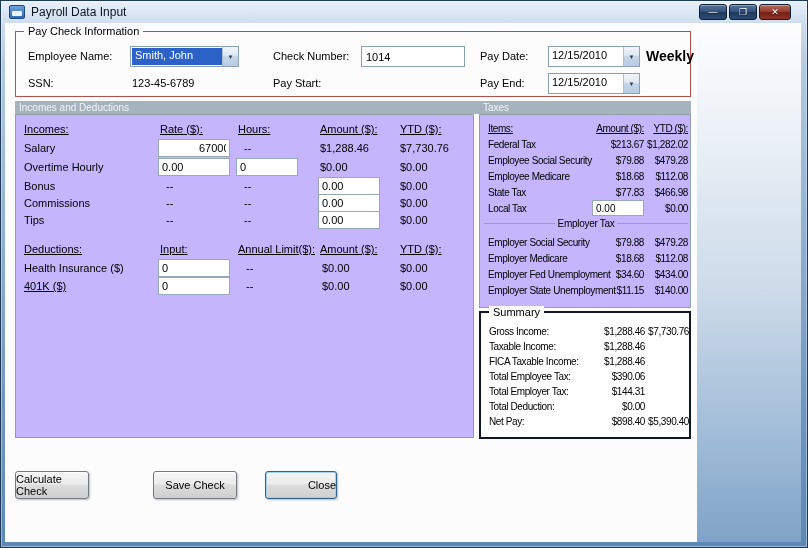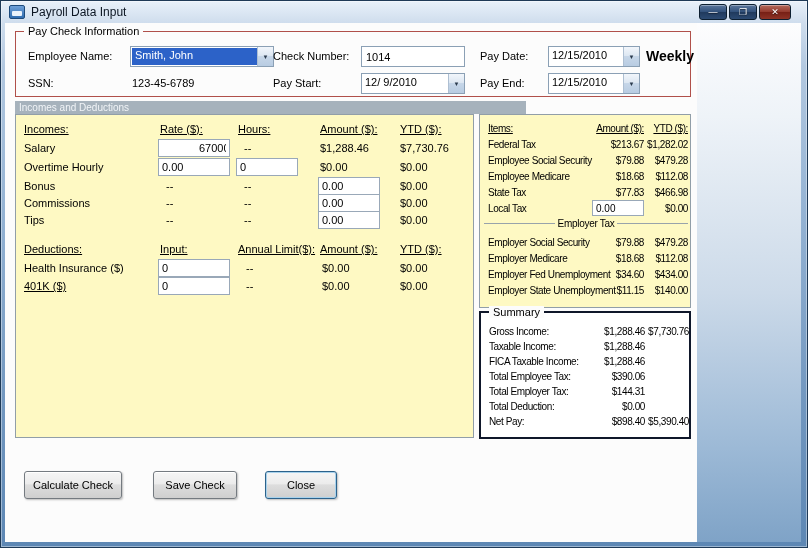--- a/index.html
+++ b/index.html
@@ -48,42 +48,42 @@
   .combo .carr{ width:16px; display:flex; align-items:center; justify-content:center;
     font-size:6px; color:#2b3b4d; border-left:1px solid #aebfd2;
     background:linear-gradient(180deg,#f2f6fb 0%,#dde7f2 45%,#c6d6e8 50%,#b8cce2 100%); }
 
   .tbox{ position:absolute; border:1px solid #8ba0b5; background:#fff; height:21px;
     font:11px "Liberation Sans",sans-serif; padding:2px 4px; outline:none; }
 
   .secbar{ position:absolute; height:13px; background:#a6b2bc; color:#f1f4f7;
     font-size:10px; line-height:13px; padding-left:4px; white-space:nowrap; }
 
-  .panel{ position:absolute; background:#fef9c3; border:1px solid #919ea8; }
+  .panel{ position:absolute; background:#c4b5fd; border:1px solid #919ea8; }
 
   .c{ position:absolute; font-size:11px; white-space:nowrap; color:#000; }
   .t{ font-size:10px; letter-spacing:-0.4px; }
   .num{ text-align:right; }
   .u{ text-decoration:underline; }
 
   .inp{ position:absolute; border:1px solid #99a8b8; background:#fff; height:18px;
     font:11px "Liberation Sans",sans-serif; padding:1px 3px; outline:none; }
   .inp.small{ height:16px; font-size:10px; }
 
   .sec-divider{ position:absolute; display:flex; align-items:center; gap:3px; }
   .sec-divider .dl{ flex:1; height:1px; background:#98a3ab; }
   .sec-divider .dt{ font-size:10px; letter-spacing:-0.3px; white-space:nowrap; }
 
   .btn{ position:absolute; height:28px; border:1px solid #747a80; border-radius:3px;
     display:flex; align-items:center; justify-content:center;
     font:11px "Liberation Sans",sans-serif; color:#000; cursor:default;
     background:linear-gradient(180deg,#f5f5f5 0%,#ececec 45%,#dddddd 50%,#cfcfcf 100%);
     box-shadow:1px 1px 2px rgba(0,0,0,.25), inset 0 1px 0 #fff; }
   .btn.default{ border:1px solid #2c628b;
-    box-shadow:1px 1px 2px rgba(0,0,0,.25), inset 0 0 0 1px #a8d2ec, inset 0 1px 0 #fff; }
+    box-shadow:1px 1px 2px rgba(0,0,0,.25), inset 0 0 0 1px #a8d2ec, inset 0 1px 0 #fff;justify-content:flex-end; }
 </style>
 </head>
 <body>
 
 <div class="window">
 
   <div class="titlebar">
     <div class="app-icon"></div>
     <div class="wtitle">Payroll Data Input</div>
     <div class="caps">
@@ -99,53 +99,50 @@
     </div>
   </div>
 
   <div class="client">
     <div class="content">
 
       <div class="groupbox red" style="left:10px;top:8px;width:676px;height:66px">
         <span class="gb-cap">Pay Check Information</span>
 
         <span class="lbl" style="left:12px;top:18px">Employee Name:</span>
-        <div class="combo sel" style="left:114px;top:14px;width:144px">
+        <div class="combo sel" style="left:114px;top:14px;width:109px">
           <span class="cval">Smith, John</span>
           <span class="carr">▼</span>
         </div>
 
         <span class="lbl" style="left:257px;top:18px">Check Number:</span>
         <input class="tbox" style="left: 345px; top: 14px; width: 104px;" value="1014">
 
         <span class="lbl" style="left:464px;top:18px">Pay Date:</span>
         <div class="combo" style="left:532px;top:14px;width:92px">
           <span class="cval">12/15/2010</span>
           <span class="carr">▼</span>
         </div>
 
         <span class="lbl bold" style="left:630px;top:16px;font-size:14px">Weekly</span>
 
         <span class="lbl" style="left:12px;top:45px">SSN:</span>
         <span class="lbl" style="left:116px;top:45px">123-45-6789</span>
 
         <span class="lbl" style="left:257px;top:45px">Pay Start:</span>
-        <div class="combo" style="left:345px;top:41px;width:104px">
-          <span class="cval">12/ 9/2010</span>
-          <span class="carr">▼</span>
-        </div>
 
         <span class="lbl" style="left:464px;top:45px">Pay End:</span>
         <div class="combo" style="left:532px;top:41px;width:92px">
           <span class="cval">12/15/2010</span>
           <span class="carr">▼</span>
         </div>
       </div>
 
       <div class="secbar" style="left:10px;top:78px;width:511px">Incomes and Deductions</div>
+      <div class="secbar" style="left:474px;top:78px;width:212px">Taxes</div>
 
       <div class="panel" style="left:10px;top:91px;width:459px;height:324px">
 
         <span class="c u" style="left:8px;top:8px">Incomes:</span>
         <span class="c u" style="left:144px;top:8px">Rate ($):</span>
         <span class="c u" style="left:222px;top:8px">Hours:</span>
         <span class="c u" style="left:304px;top:8px">Amount ($):</span>
         <span class="c u" style="left:384px;top:8px">YTD ($):</span>
 
         <span class="c" style="left:8px;top:27px">Salary</span>
@@ -270,21 +267,21 @@
 
         <span class="c t" style="left:8px;top:88px">Total Deduction:</span>
         <span class="c t num" style="left:96px;top:88px;width:68px">$0.00</span>
         <span class="c t num" style="left:146px;top:88px;width:62px"></span>
 
         <span class="c t" style="left:8px;top:103px">Net Pay:</span>
         <span class="c t num" style="left:96px;top:103px;width:68px">$898.40</span>
         <span class="c t num" style="left:146px;top:103px;width:62px">$5,390.40</span>
       </div>
 
-      <div class="btn" style="left:19px;top:448px;width:98px">
+      <div class="btn" style="left:10px;top:448px;width:74px">
           <span>Calculate Check</span>
         </div>
       <div class="btn" style="left:148px;top:448px;width:84px">
           <span>Save Check</span>
         </div>
       <div class="btn default" style="left:260px;top:448px;width:72px">
           <span>Close</span>
         </div>
 
     </div>

